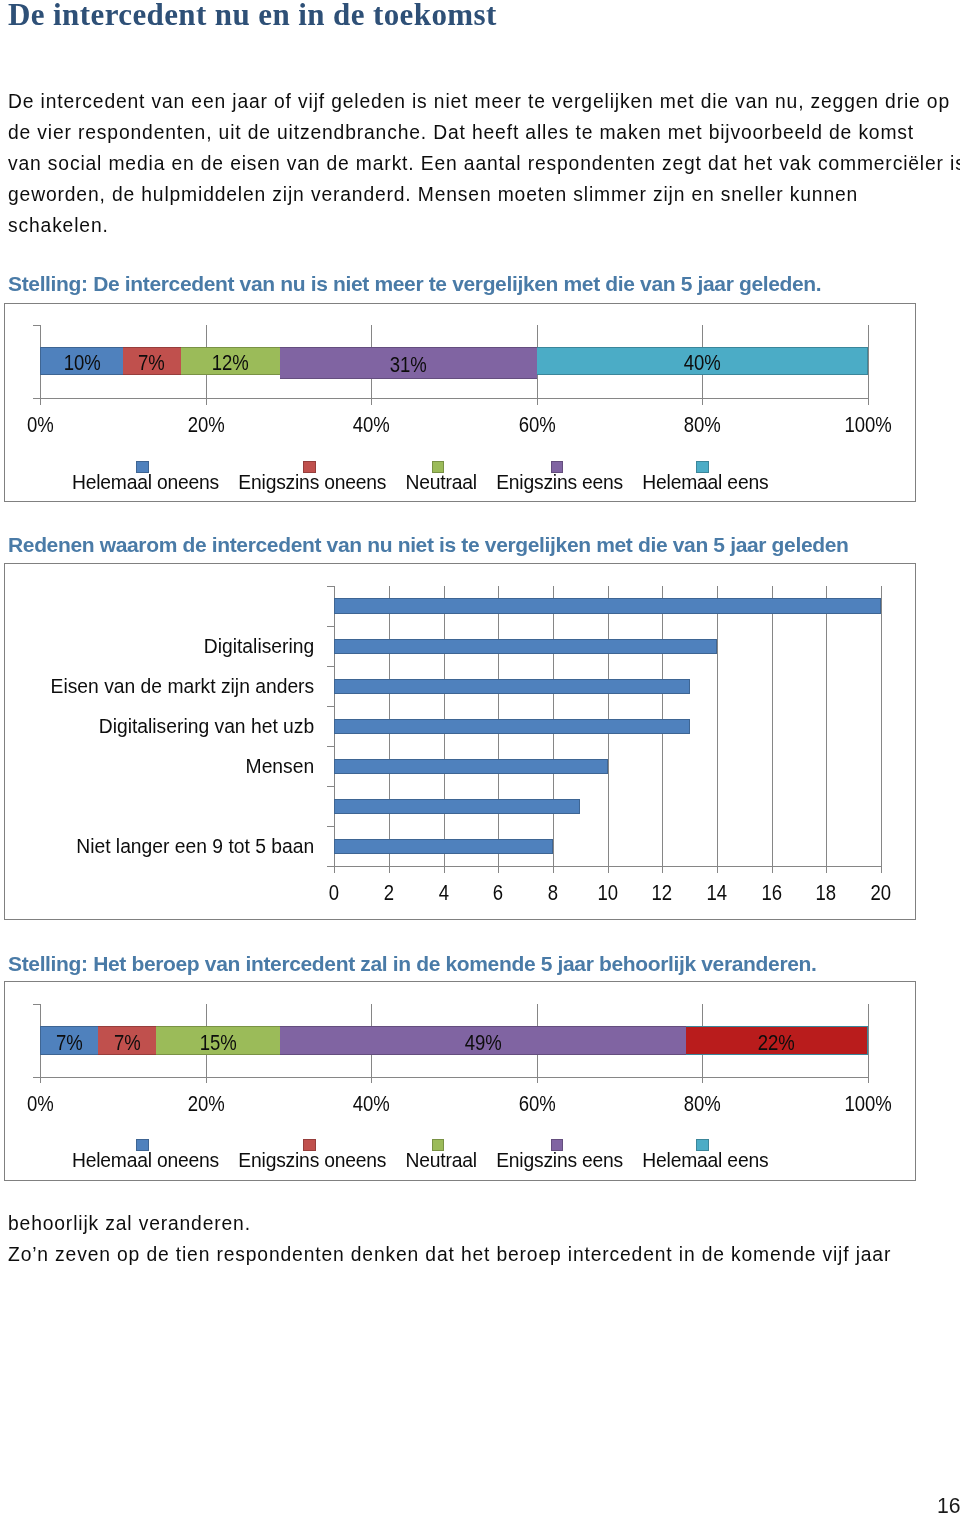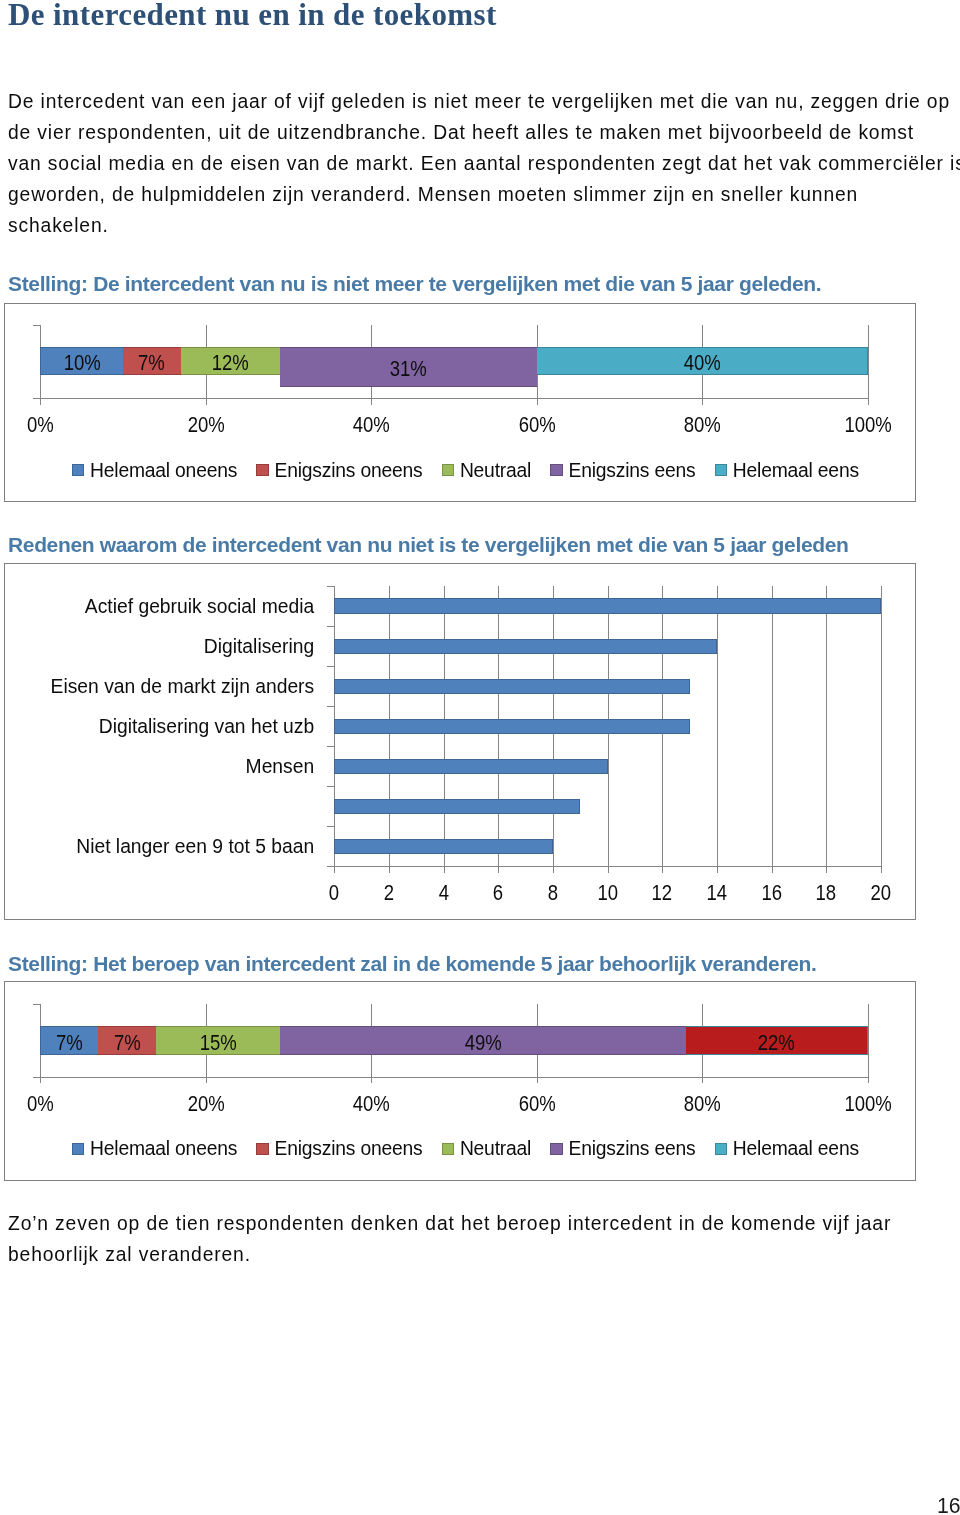--- a/index.html
+++ b/index.html
@@ -37,21 +37,21 @@
   .seg{position:absolute;box-sizing:border-box;
        display:flex;align-items:center;justify-content:center;
        font-size:21.2px;color:#0d0d0d;line-height:1;}
   .seg > span{display:inline-block;transform:scaleX(0.875) translateY(2.3px);}
   .axis-line{position:absolute;background:#868686;}
   .tick-lbl{position:absolute;font-size:21.2px;
        color:#0d0d0d;text-align:center;line-height:1;}
   .tick-lbl > span{display:inline-block;transform:scaleX(0.875);transform-origin:center;}
   .legend{position:absolute;display:flex;align-items:center;
           font-size:19.3px;letter-spacing:-0.2px;color:#0d0d0d;line-height:1;}
-  .legend-item{display:flex;align-items:center;}
+  .legend-item{display:flex;align-items:center;flex-direction:column;}
   .swatch{display:inline-block;width:12.3px;height:12.3px;margin-right:5.8px;
           box-sizing:border-box;}
   .catlbl{position:absolute;font-size:19.3px;
           color:#0d0d0d;text-align:right;white-space:nowrap;line-height:1;}
   .hbar{position:absolute;background:#4F81BD;box-sizing:border-box;}
   .gridline{position:absolute;width:1px;background:#868686;}
   .pagenum{position:absolute;left:937px;top:1495px;font-size:21.2px;color:#1a1a1a;
      font-family:"Liberation Sans",sans-serif;line-height:1;white-space:nowrap;}
 </style>
 </head>
@@ -86,21 +86,21 @@
       <div class="axis-line" style="left:28px;top:21px;width:7px;height:1px;"></div>
       <div class="seg" style="left:35px;top:43px;width:82.8px;height:28px;background:#4F81BD;border-top:1px solid #3e6593;border-bottom:1px solid #3e6593;border-left:1px solid #3e6593;">
         <span>10%</span>
       </div>
       <div class="seg" style="left:117.8px;top:43px;width:57.96px;height:28px;background:#C0504D;border-top:1px solid #963e3c;border-bottom:1px solid #963e3c;">
         <span>7%</span>
       </div>
       <div class="seg" style="left:175.76px;top:43px;width:99.36px;height:28px;background:#9BBB59;border-top:1px solid #799245;border-bottom:1px solid #799245;">
         <span>12%</span>
       </div>
-      <div class="seg" style="left:275.12px;top:43px;width:256.68px;height:40px;background:#8064A2;border-top:1px solid #644e7e;border-bottom:1px solid #644e7e;">
+      <div class="seg" style="left:275.12px;top:43px;width:256.68px;height:32px;background:#8064A2;border-top:1px solid #644e7e;border-bottom:1px solid #644e7e;">
         <span>31%</span>
       </div>
       <div class="seg" style="left:531.8px;top:43px;width:331.2px;height:28px;background:#4BACC6;border-top:1px solid #3b869a;border-bottom:1px solid #3b869a;border-right:1px solid #3b869a;">
         <span>40%</span>
       </div>
       <div class="legend" style="left:67px;top:156.5px;">
         <div class="legend-item" style="margin-right:19.3px;">
           <span class="swatch" style="background:#4F81BD;border:1px solid #3e6593;"></span>
           <span>Helemaal oneens</span>
         </div>
@@ -150,21 +150,20 @@
       <div class="axis-line" style="left:322.4px;top:302.3px;width:554.4px;height:1px;"></div>
       <div class="axis-line" style="left:322.4px;top:22px;width:7px;height:1px;"></div>
       <div class="axis-line" style="left:322.4px;top:62px;width:7px;height:1px;"></div>
       <div class="axis-line" style="left:322.4px;top:102px;width:7px;height:1px;"></div>
       <div class="axis-line" style="left:322.4px;top:142px;width:7px;height:1px;"></div>
       <div class="axis-line" style="left:322.4px;top:182px;width:7px;height:1px;"></div>
       <div class="axis-line" style="left:322.4px;top:222px;width:7px;height:1px;"></div>
       <div class="axis-line" style="left:322.4px;top:262px;width:7px;height:1px;"></div>
       <div class="axis-line" style="left:322.4px;top:302px;width:7px;height:1px;"></div>
       <div class="hbar" style="left:329.4px;top:34.471428571428575px;width:546.4px;height:15.1px;background:#4F81BD;border:1px solid #3e6593;"></div>
-      <div class="catlbl" style="left:0px;top:33.02142857142857px;width:309.2px;">Actief gebruik social media</div>
       <div class="hbar" style="left:329.4px;top:74.51428571428572px;width:382.47999999999996px;height:15.1px;background:#4F81BD;border:1px solid #3e6593;"></div>
       <div class="catlbl" style="left:0px;top:73.06428571428572px;width:309.2px;">Digitalisering</div>
       <div class="hbar" style="left:329.4px;top:114.55714285714286px;width:355.15999999999997px;height:15.1px;background:#4F81BD;border:1px solid #3e6593;"></div>
       <div class="catlbl" style="left:0px;top:113.10714285714286px;width:309.2px;">Eisen van de markt zijn anders</div>
       <div class="hbar" style="left:329.4px;top:154.6px;width:355.15999999999997px;height:15.1px;background:#4F81BD;border:1px solid #3e6593;"></div>
       <div class="catlbl" style="left:0px;top:153.15px;width:309.2px;">Digitalisering van het uzb</div>
       <div class="hbar" style="left:329.4px;top:194.64285714285714px;width:273.2px;height:15.1px;background:#4F81BD;border:1px solid #3e6593;"></div>
       <div class="catlbl" style="left:0px;top:193.19285714285715px;width:309.2px;">Mensen</div>
       <div class="hbar" style="left:329.4px;top:234.68571428571428px;width:245.87999999999997px;height:15.1px;background:#4F81BD;border:1px solid #3e6593;"></div>
       <div class="hbar" style="left:329.4px;top:274.72857142857146px;width:218.56px;height:15.1px;background:#4F81BD;border:1px solid #3e6593;"></div>
@@ -220,18 +219,18 @@
           <span>Enigszins eens</span>
         </div>
         <div class="legend-item">
           <span class="swatch" style="background:#4BACC6;border:1px solid #3b869a;"></span>
           <span>Helemaal eens</span>
         </div>
       </div>
     </div>
 
   <div class="para" id="para2" style="top:1208px;">
+      <div class="pline">behoorlijk zal veranderen.</div>
       <div class="pline">Zo’n zeven op de tien respondenten denken dat het beroep intercedent in de komende vijf jaar</div>
-      <div class="pline">behoorlijk zal veranderen.</div>
     </div>
 
   <div class="pagenum">16</div>
 </div>
 
 </body></html>

